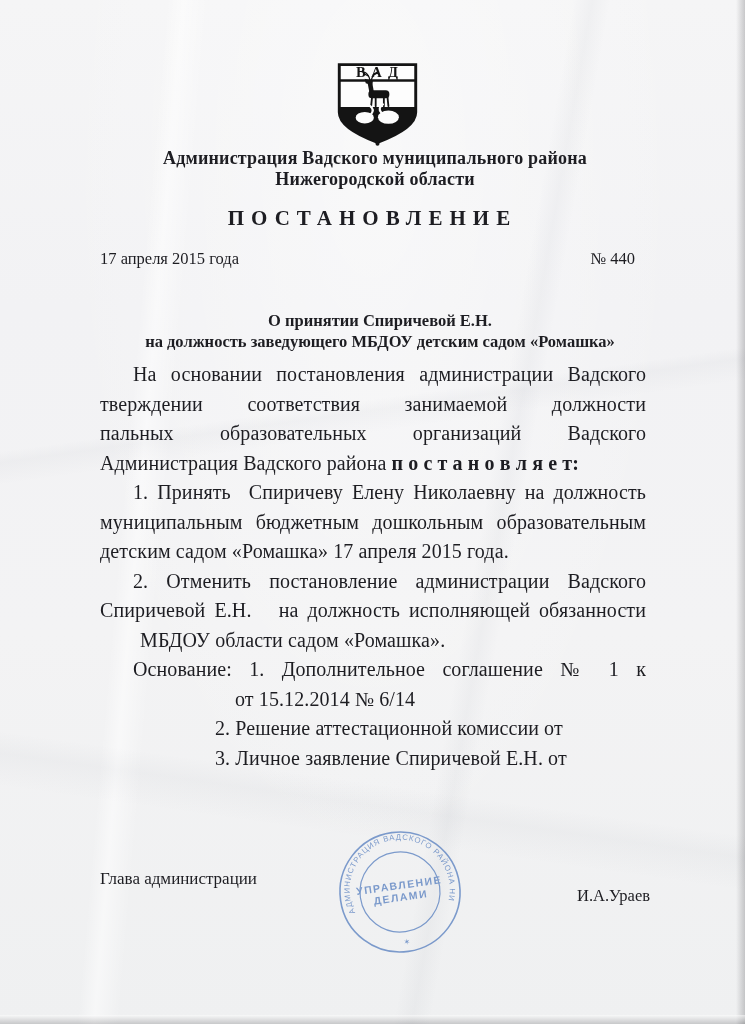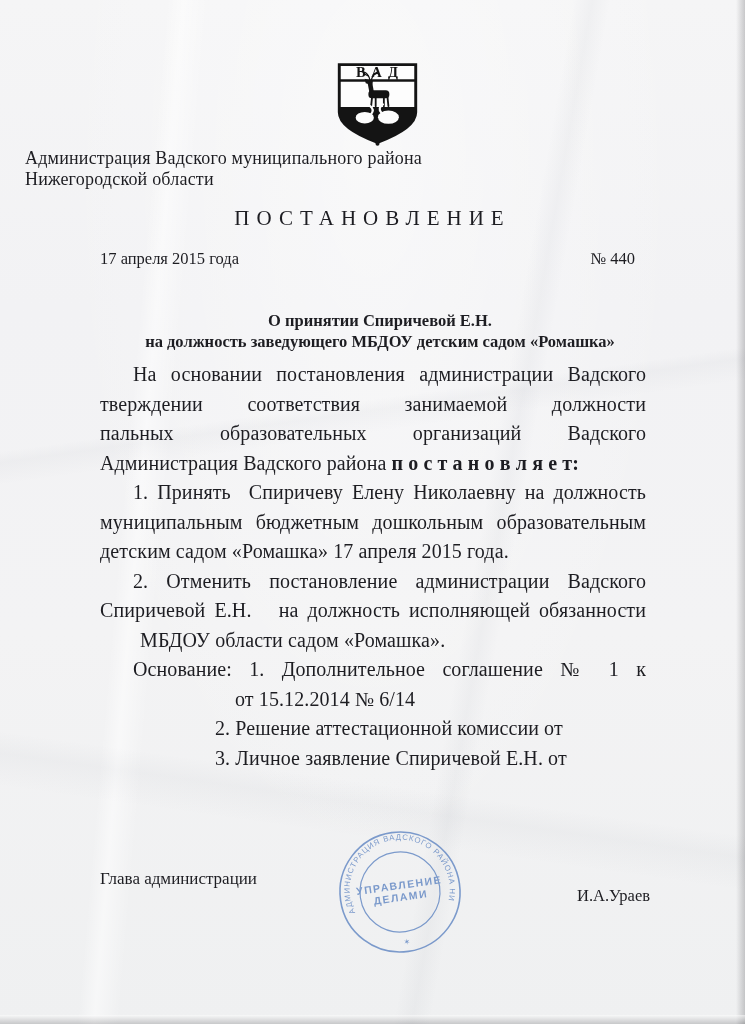--- a/index.html
+++ b/index.html
@@ -22,26 +22,26 @@
   .edge-right{
     position:absolute;top:0;right:0;width:9px;height:1024px;pointer-events:none;
     background:linear-gradient(to right, rgba(0,0,0,0), rgba(40,40,45,.22));
   }
   .edge-bottom{
     position:absolute;left:0;bottom:0;width:745px;height:9px;pointer-events:none;
     background:linear-gradient(to bottom, rgba(255,255,255,.55), rgba(40,40,45,.20));
   }
   .coa{position:absolute;left:332px;top:61px;width:91px;height:85px;}
   .org{
-    position:absolute;left:25px;top:148px;width:700px;
-    font-weight:normal;font-size:18px;line-height:21px;letter-spacing:.2px;
+    position:absolute;left:25px;top:148px;width:700px;text-align:center;
+    font-weight:bold;font-size:18px;line-height:21px;letter-spacing:.2px;
   }
   .doctype{
     position:absolute;left:15px;top:206px;width:715px;text-align:center;
-    font-weight:normal;font-size:21px;letter-spacing:7px;
+    font-weight:bold;font-size:21px;letter-spacing:7px;
   }
   .meta-row{
     position:absolute;left:100px;top:249px;width:535px;
     display:flex;justify-content:space-between;font-size:16.5px;
   }
   .subject{
     position:absolute;left:25px;top:282px;width:710px;text-align:center;
     font-weight:bold;font-size:16.5px;line-height:21px;margin-top:28px;
   }
   .body-text{

